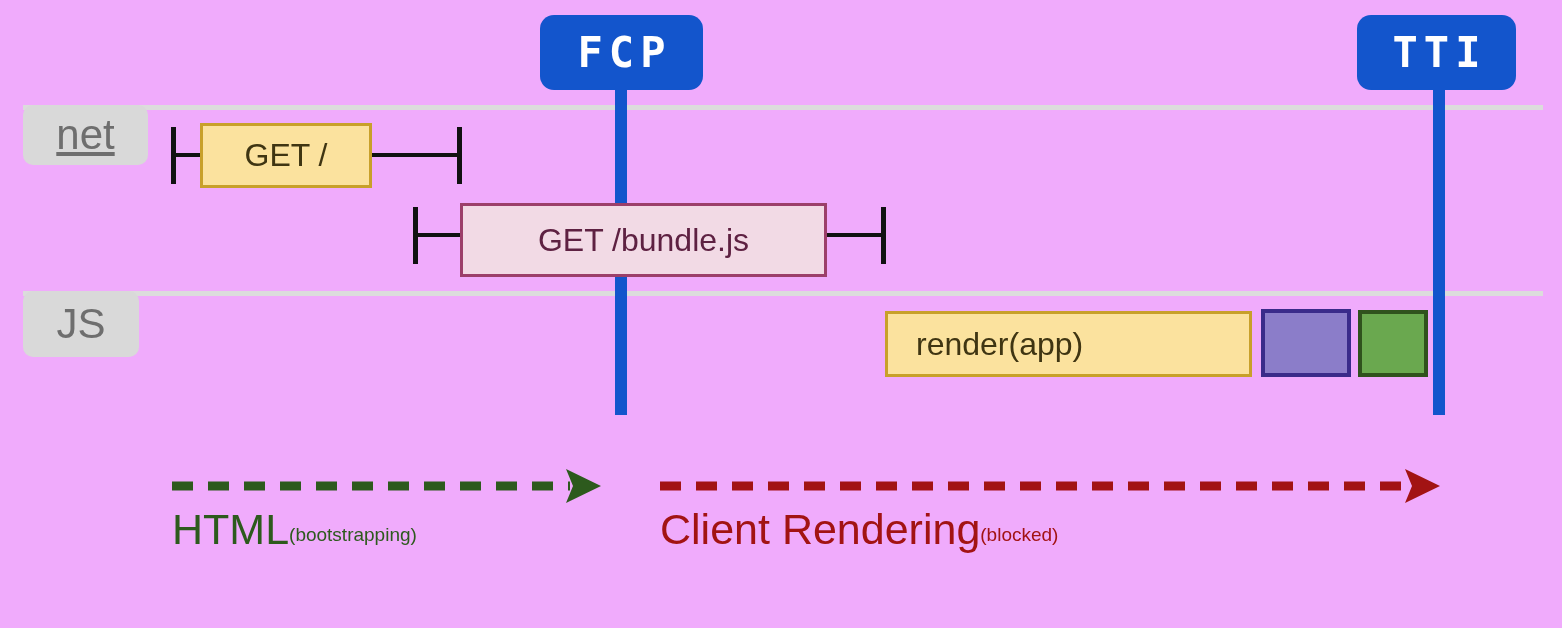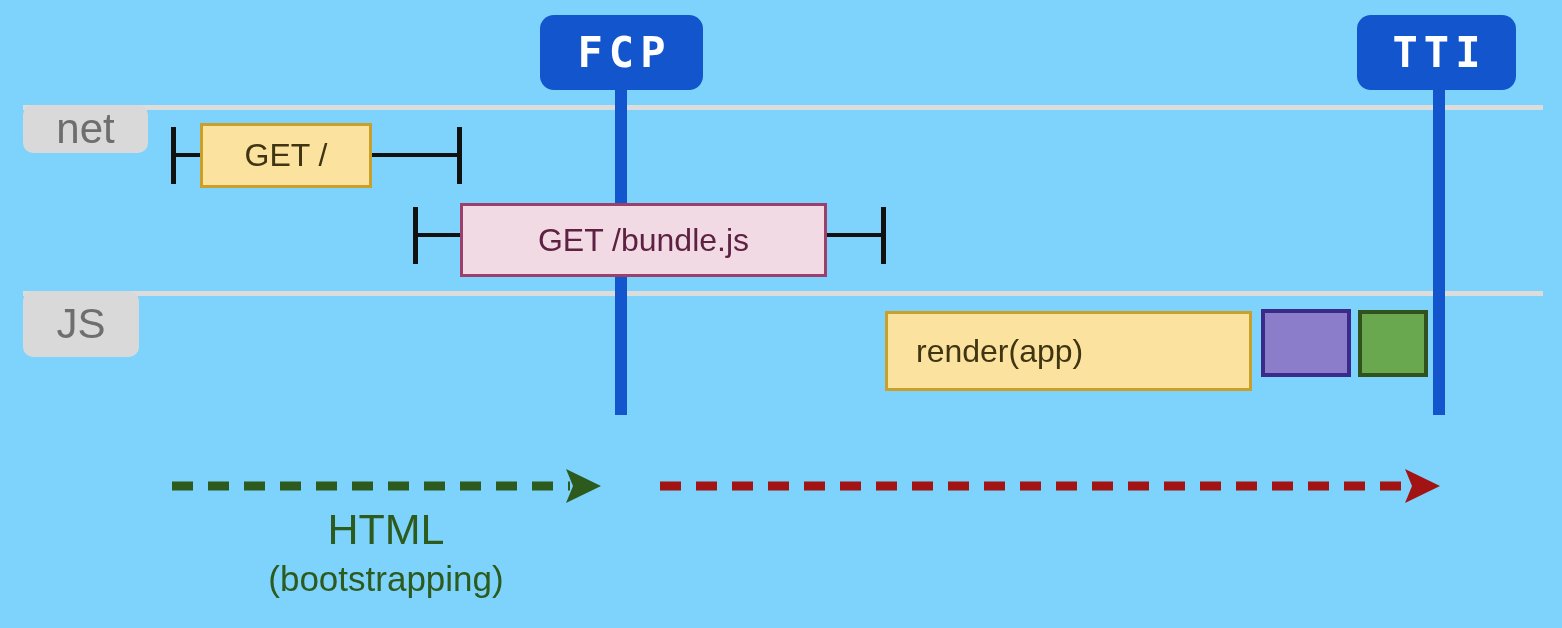--- a/index.html
+++ b/index.html
@@ -5,21 +5,21 @@
   html, body {
     margin: 0; padding: 0;
     background: #ffffff;
     font-family: "Liberation Sans", sans-serif;
     width: 1562px; height: 628px;
     overflow: hidden;
   }
   .canvas {
     position: relative;
     width: 1562px; height: 628px;
-    background: #7dd3fc;
+    background: #f0abfc;
   }
   
   .lane-line {
     position: absolute;
     left: 23px; width: 1520px; height: 5px;
     background: var(--lane-gray, #dcdcdc);
     z-index: 1;
   }
   #lane-line-net { top: 105px; }
   #lane-line-js  { top: 291px; }
@@ -27,21 +27,21 @@
   
   .lane-label {
     position: absolute;
     background: var(--label-gray-bg, #d9d9d9);
     color: var(--label-gray-text, #6e6e6e);
     border-radius: 10px;
     display: flex; align-items: center; justify-content: center;
     font-size: 42px;
     z-index: 2;
   }
-  #net-label { left: 23px; top: 105px; width: 125px; height: 48px; }
+  #net-label { left: 23px; top: 105px; width: 125px; height: 60px; text-decoration: underline; }
   #js-label  { left: 23px; top: 291px; width: 116px; height: 66px; }
 
   
   .marker-line {
     position: absolute;
     top: 88px; width: 12px; height: 327px;
     background: var(--marker-blue, #1355cc);
     z-index: 3;
   }
   #fcp-line { left: 615px; }
@@ -92,21 +92,21 @@
     border: 3px solid var(--yellow-border, #c8a02a);
     color: #3f3512;
   }
   .task-pink {
     background: var(--pink-fill, #f2dae5);
     border: 3px solid var(--pink-border, #9c3f6a);
     color: #5e2142;
   }
   #get-root-box   { left: 200px; top: 123px; width: 172px; height: 65px; }
   #get-bundle-box { left: 460px; top: 203px; width: 367px; height: 74px; }
-  #render-app-box { left: 885px; top: 311px; width: 367px; height: 80px;
+  #render-app-box { left: 885px; top: 311px; width: 367px; height: 66px;
                     justify-content: flex-start; padding-left: 28px; }
   #purple-task-box {
     left: 1261px; top: 309px; width: 90px; height: 68px;
     background: var(--purple-fill, #8b7dc9);
     border: 4px solid var(--purple-border, #3a2b8a);
   }
   #green-task-box {
     left: 1358px; top: 310px; width: 70px; height: 67px;
     background: var(--green-fill, #6aa84f);
     border: 4px solid var(--green-border, #30521d);
@@ -120,26 +120,26 @@
     pointer-events: none;
   }
   .arrow-green-stroke { stroke: var(--phase-green, #2d5a1d); }
   .arrow-green-fill   { fill:   var(--phase-green, #2d5a1d); }
   .arrow-red-stroke   { stroke: var(--phase-red, #a21313); }
   .arrow-red-fill     { fill:   var(--phase-red, #a21313); }
 
   
   .phase-label {
     position: absolute;
-    display: flex; flex-direction: column; align-items: center;
+    display: flex; flex-direction: row; align-items: center;
     z-index: 6;
     text-align: center;
   }
   .phase-title    { font-size: 43px; line-height: 1.0; }
-  .phase-subtitle { font-size: 35px; line-height: 1.0; margin-top: 10px; }
+  .phase-subtitle { font-size: 19px; line-height: 1.0; margin-top: 10px; }
   #html-phase-label {
     left: 172px; top: 508px; width: 428px;
     color: var(--phase-green, #2d5a1d);
   }
   #client-rendering-phase-label {
     left: 660px; top: 508px; width: 780px;
     color: var(--phase-red, #a21313);
   }
 </style>
 </head>
@@ -179,14 +179,18 @@
     <line class="arrow-green-stroke" x1="172" y1="486" x2="570" y2="486" stroke-width="9" stroke-dasharray="21 15"></line>
     <polygon class="arrow-green-fill" points="601,486 566,469 573,486 566,503"></polygon>
     <line class="arrow-red-stroke" x1="660" y1="486" x2="1408" y2="486" stroke-width="9" stroke-dasharray="21 15"></line>
     <polygon class="arrow-red-fill" points="1440,486 1405,469 1412,486 1405,503"></polygon>
   </svg>
 
   <div class="phase-label" id="html-phase-label">
     <div class="phase-title">HTML</div>
     <div class="phase-subtitle">(bootstrapping)</div>
   </div>
+  <div class="phase-label" id="client-rendering-phase-label">
+    <div class="phase-title">Client Rendering</div>
+    <div class="phase-subtitle">(blocked)</div>
+  </div>
 
 </div>
 
 </body></html>

